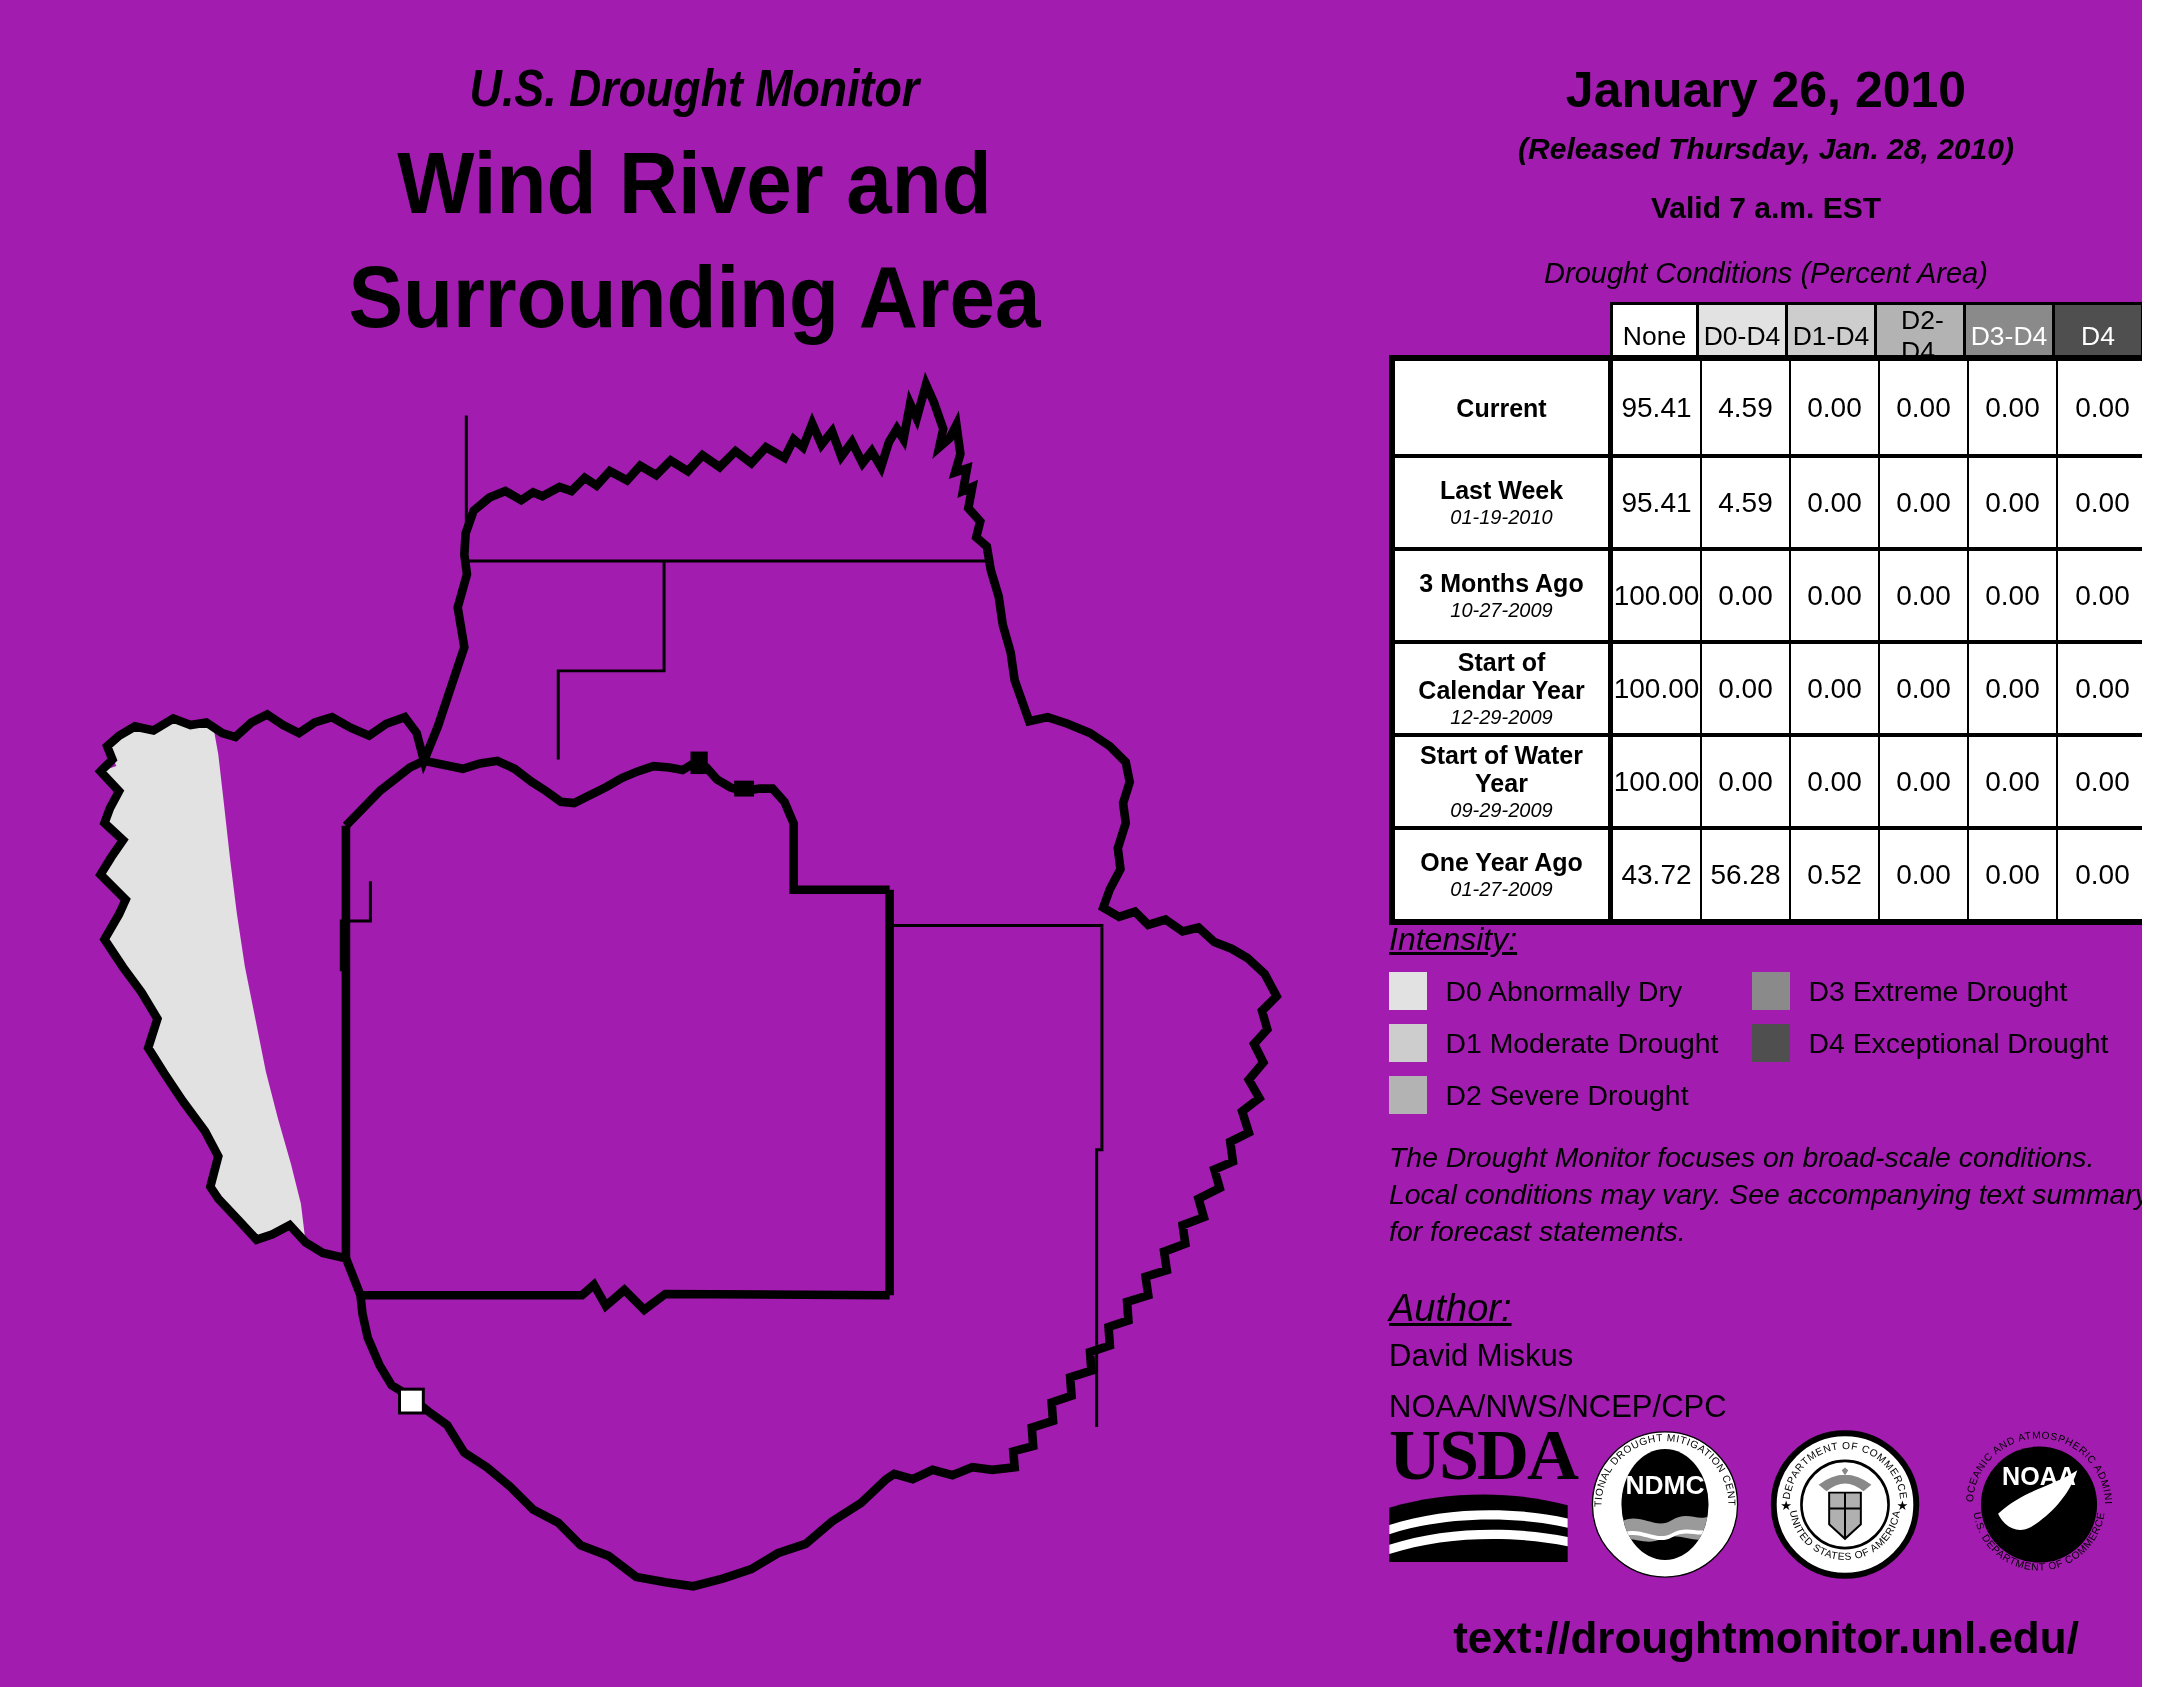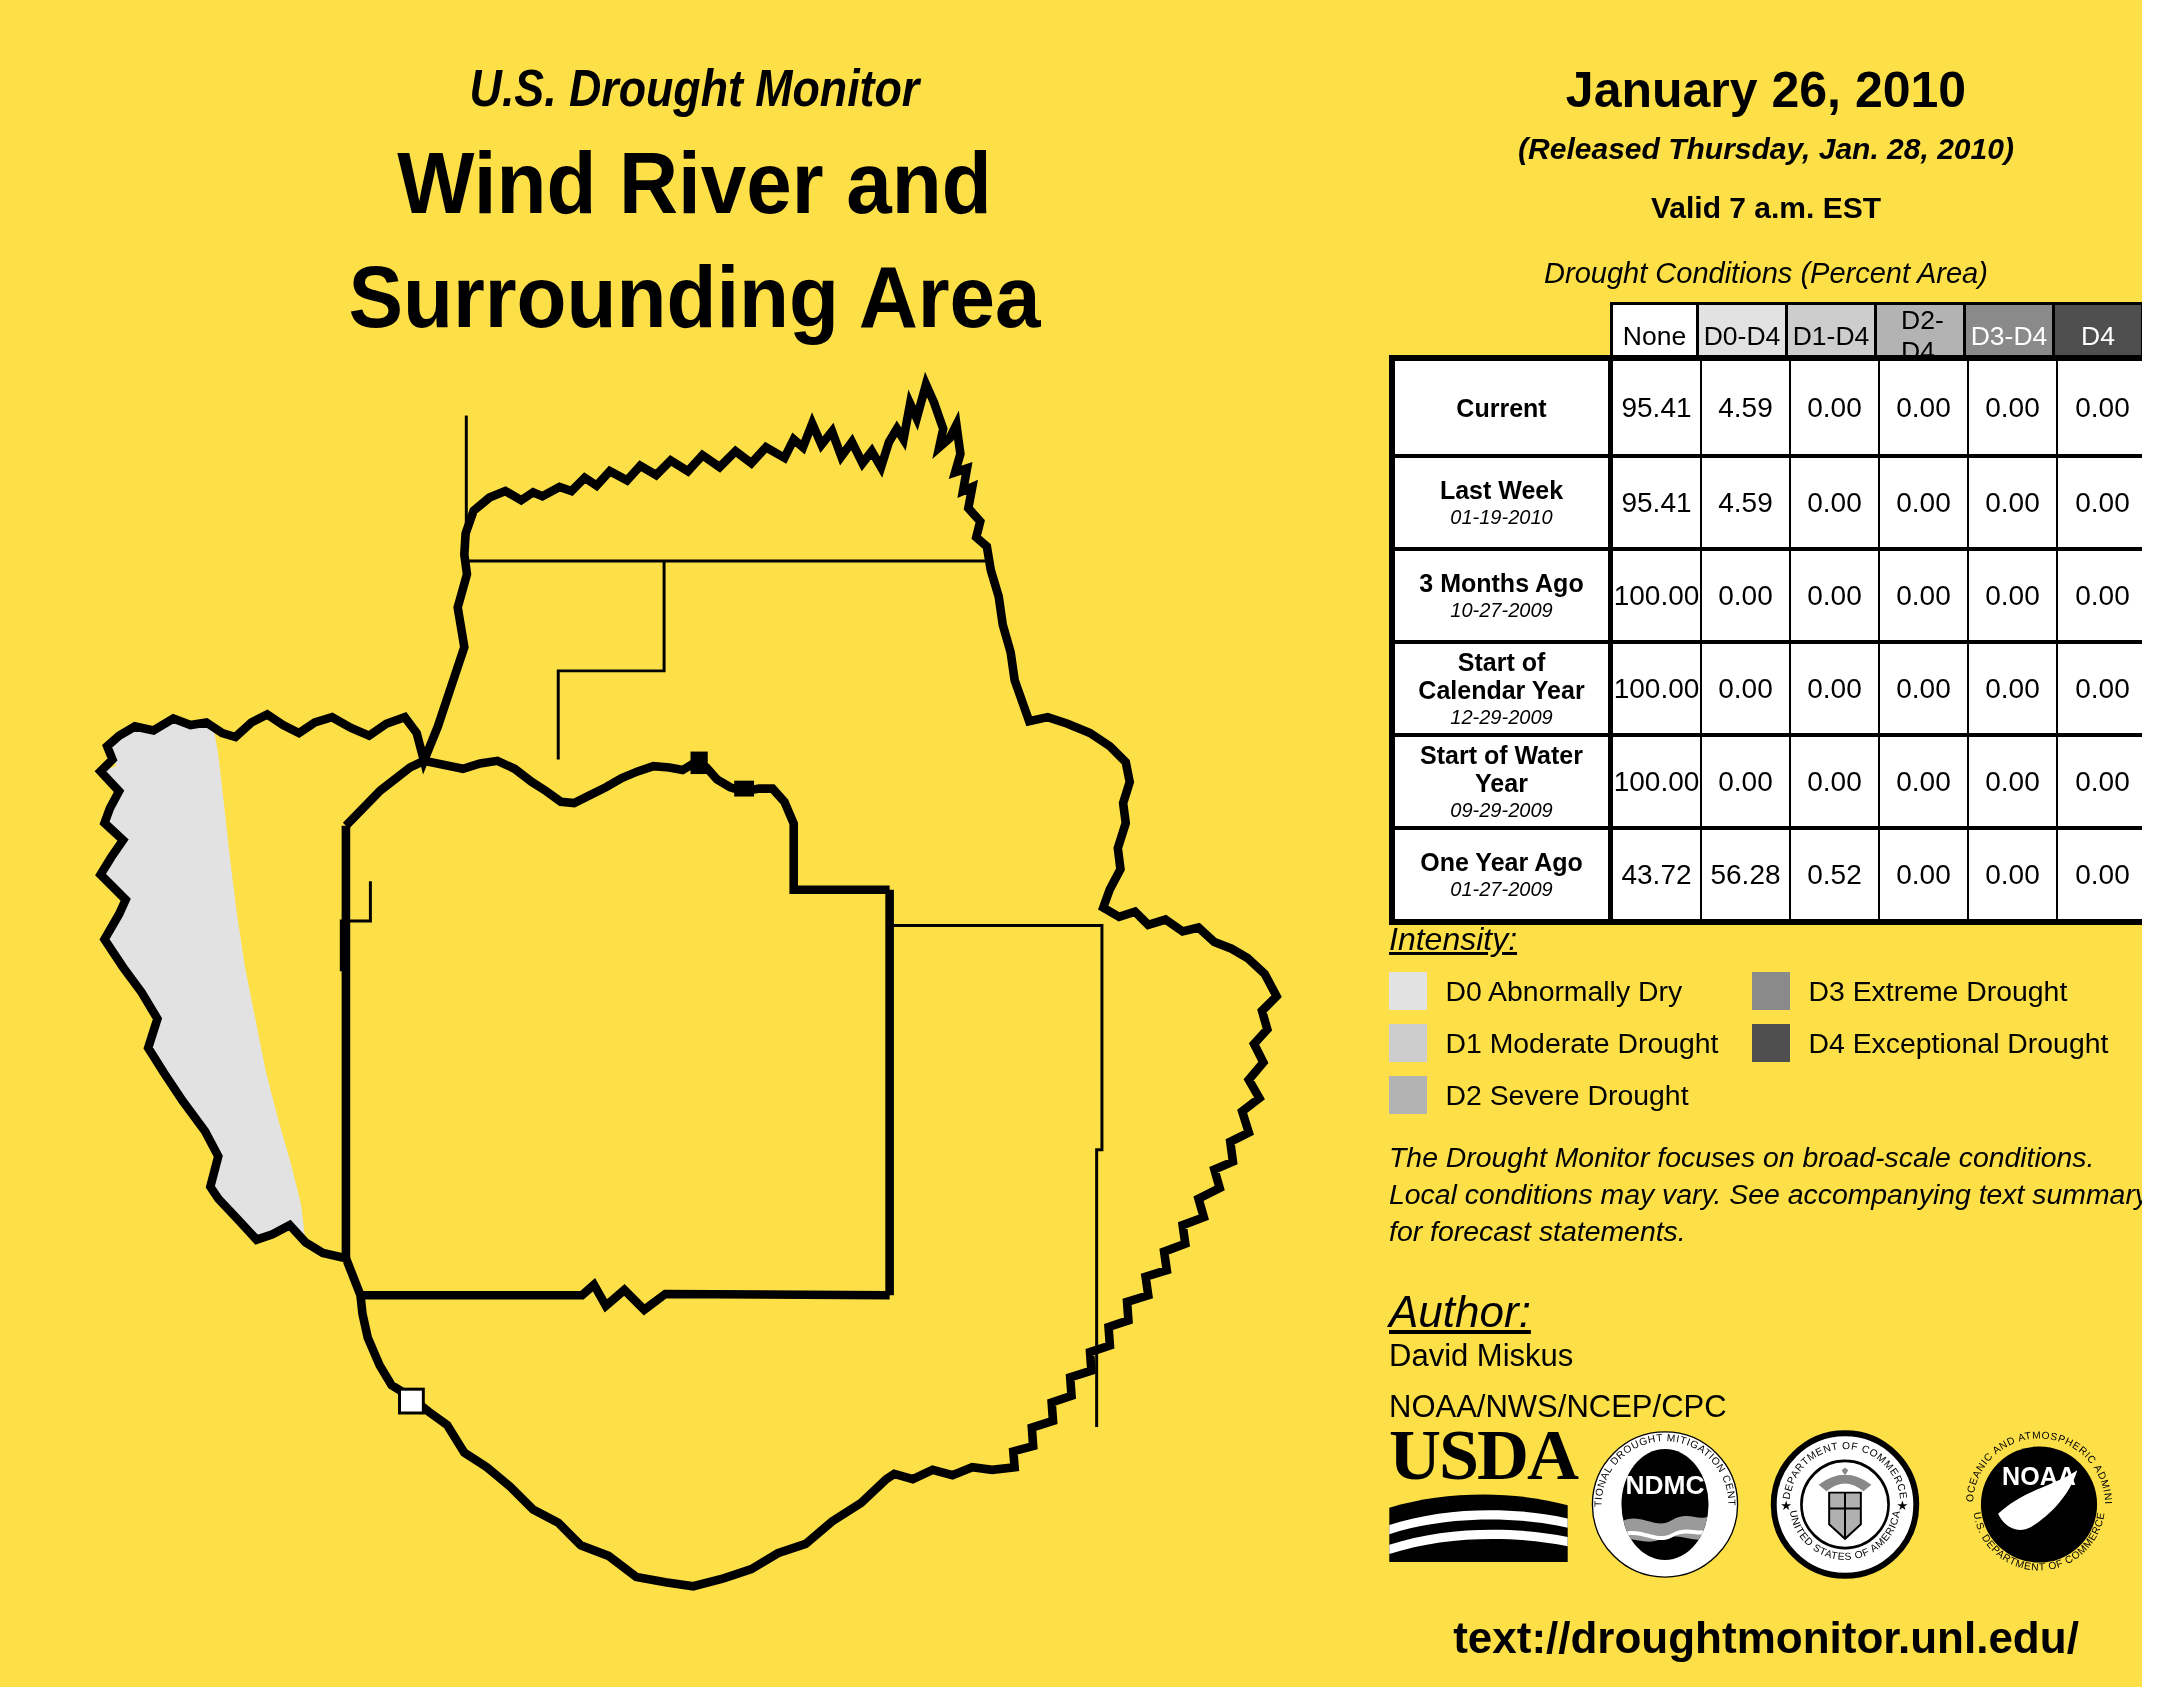--- a/index.html
+++ b/index.html
@@ -1,16 +1,16 @@
 <!DOCTYPE html>
 <html style="font-size:10.6px"><head>
 <meta charset="utf-8">
 <style>
   html,body{margin:0;padding:0;background:#ffffff;}
-  #page{position:relative;width:2142px;height:1687px;background:#fde047;overflow:hidden;
+  #page{position:relative;width:2142px;height:1687px;background:#a21caf;overflow:hidden;
         font-family:"Liberation Sans",sans-serif;color:#000;}
   .abs{position:absolute;}
   
   #title1{left:198px;top:58px;width:992px;text-align:center;font-size:52px;font-weight:bold;font-style:italic;}
   #title1 span{display:inline-block;transform:scaleX(.86);}
   #title2{left:99px;top:126px;width:1191px;text-align:center;font-weight:bold;font-size:87px;line-height:114px;}
   #title2 div{transform:scaleX(.94);}
   
   #rightcol{left:1389px;top:0;width:754px;height:1687px;}
   .rc{position:absolute;left:0;width:754px;}
@@ -35,21 +35,21 @@
   
   #intensity-heading{top:921px;font-size:32px;font-style:italic;text-decoration:underline;}
   .leg-col{position:absolute;top:965px;}
   #leg-left{left:0;}
   #leg-right{left:363px;}
   .leg-item{display:flex;align-items:center;height:52px;}
   .swatch{width:38px;height:38px;margin-right:18.5px;flex:none;}
   .leg-label{font-size:28.4px;white-space:nowrap;}
   
   #disclaimer{top:1139px;width:771px;font-size:28.4px;font-style:italic;line-height:37px;}
-  #author-heading{top:1287px;font-size:44px;font-style:italic;text-decoration:underline;}
+  #author-heading{top:1287px;font-size:38px;font-style:italic;text-decoration:underline;}
   #author-name{top:1338px;font-size:31px;}
   #author-org{top:1380px;font-size:31px;margin-top:9px;}
   
   #logos{top:1422px;height:172px;}
   .logo{position:absolute;top:0;}
   #usda-logo{left:0;width:179px;text-align:center;}
   #usda-text{font-family:"Liberation Serif",serif;font-weight:bold;font-size:72px;letter-spacing:-2px;line-height:66px;}
   #ndmc-logo{left:198px;} #doc-logo{left:378px;} #noaa-logo{left:572px;}
   
   #site-url{top:1613px;text-align:center;font-size:44px;font-weight:bold;}

